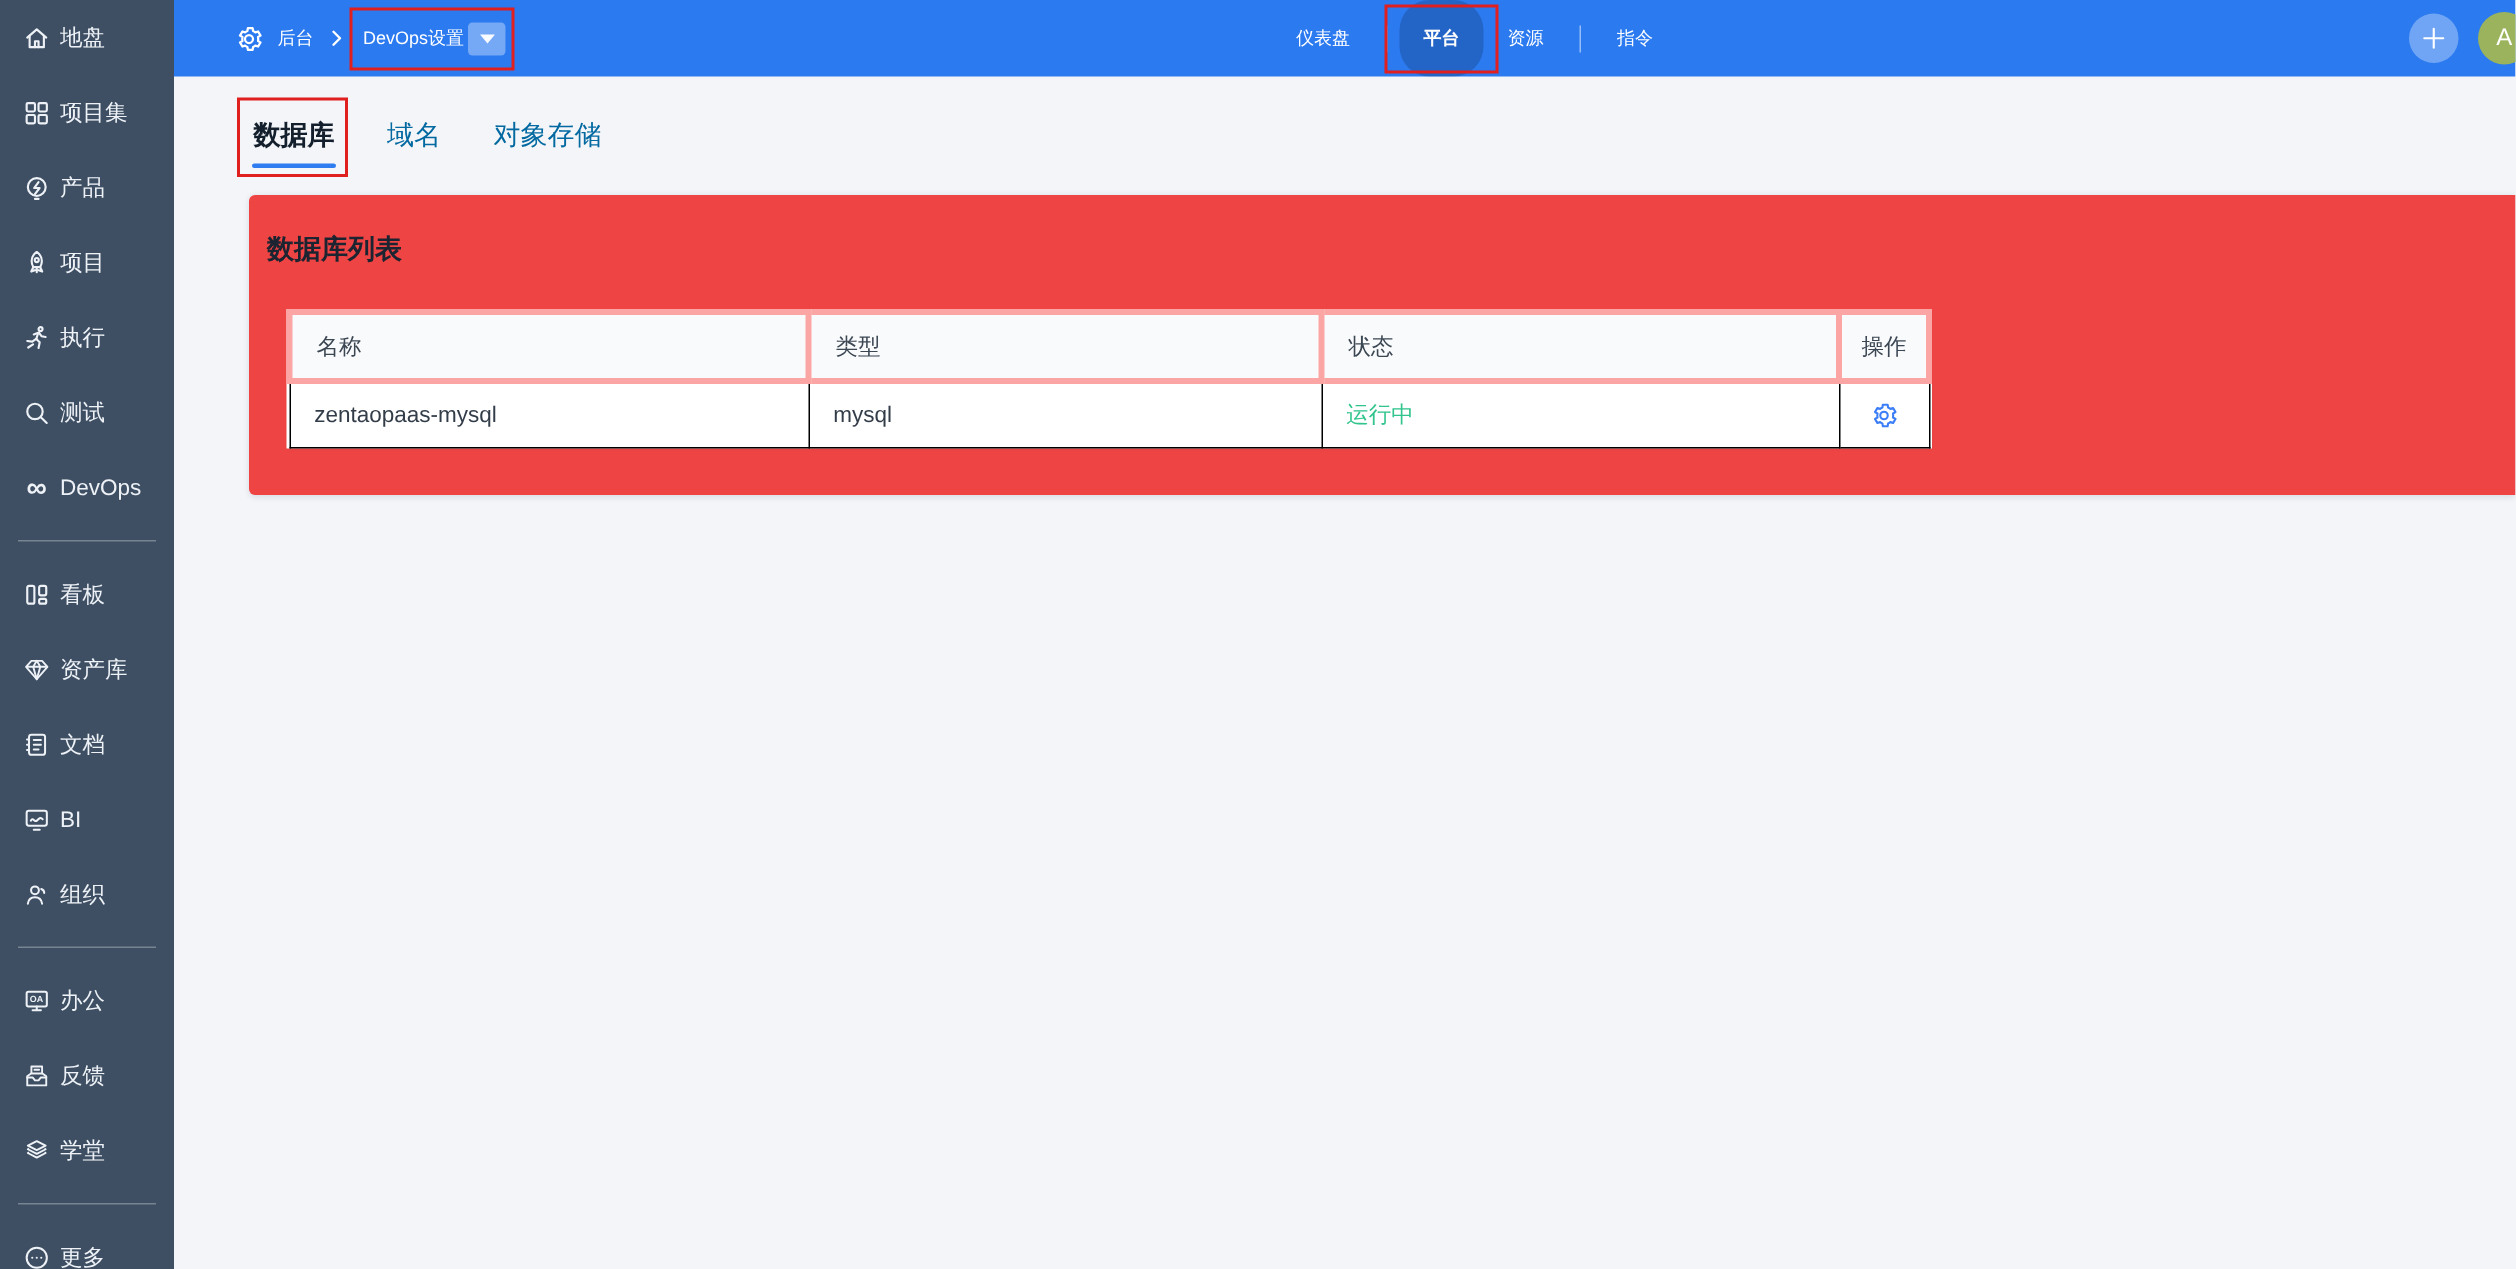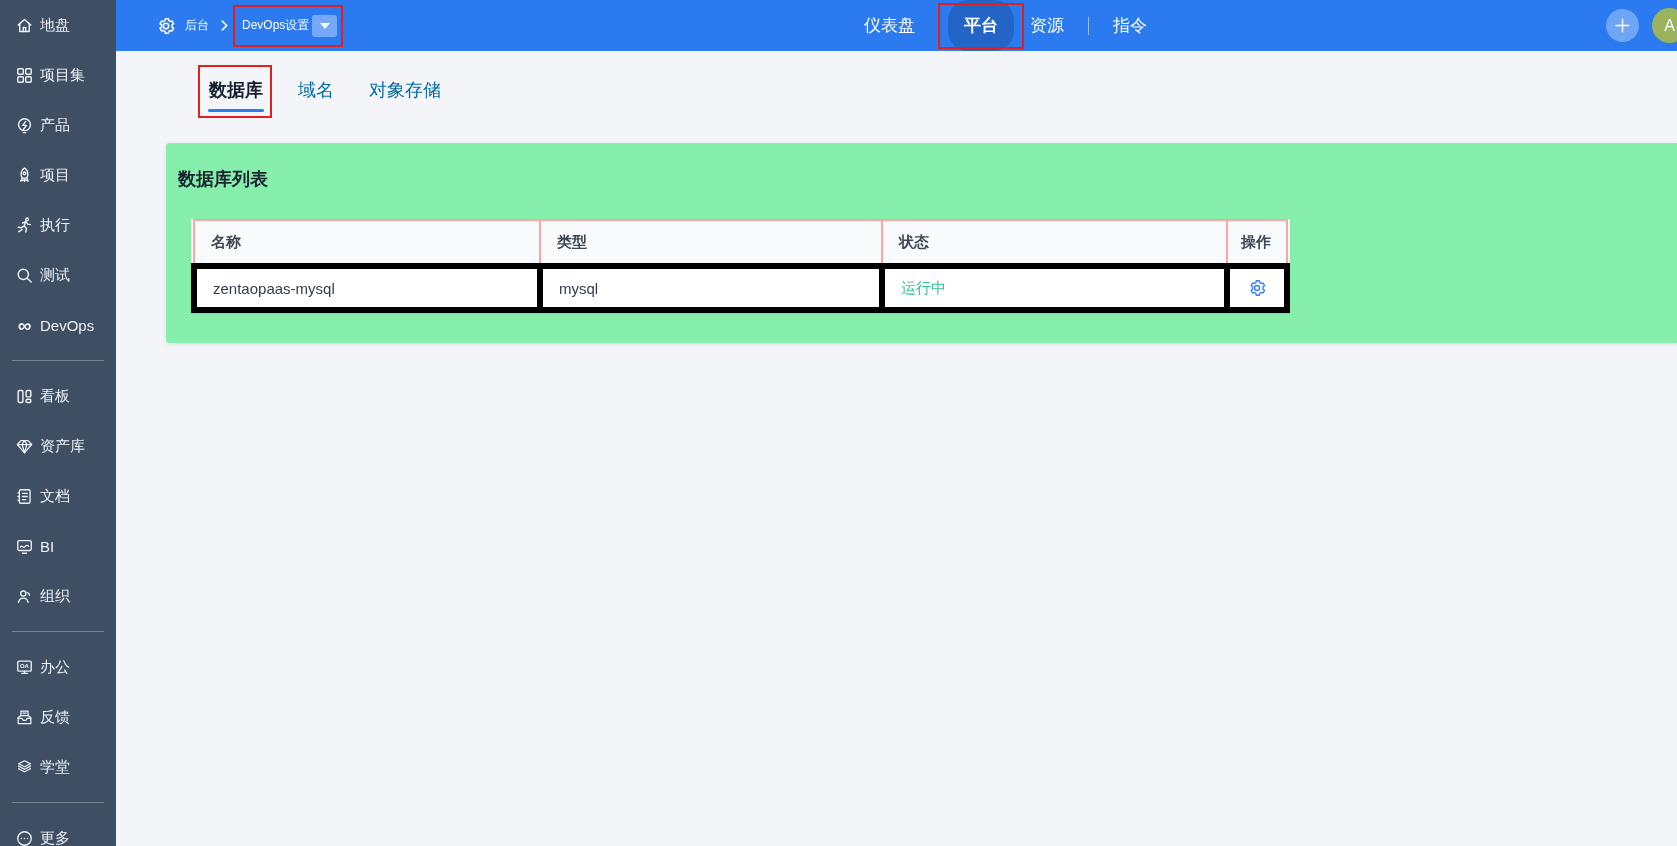--- a/index.html
+++ b/index.html
@@ -20,56 +20,56 @@
   .crumb { position:absolute; left:40px; top:0; height:100%; display:flex; align-items:center; gap:9px; font-size:12px; }
   .crumb-gear svg { width:20px; height:20px; display:block; }
   .crumb-sep svg { width:13px; height:13px; display:block; }
   .crumb-link { cursor:pointer; }
   .crumb-current-wrap { position:relative; display:inline-flex; align-items:center; gap:3px; margin-left:2px; }
   .caret-btn { width:25px; height:22px; border-radius:3px; background:rgba(255,255,255,0.35);
                display:flex; align-items:center; justify-content:center; cursor:pointer; }
   .caret-down { width:0; height:0; border-left:5px solid transparent; border-right:5px solid transparent;
                 border-top:6px solid #ffffff; opacity:.95; }
 
-  .topnav { position:absolute; left:732px; top:0; height:100%; display:flex; align-items:center; font-size:17px; }
+  .topnav { position:absolute; left:732px; top:0; height:100%; display:flex; align-items:center; font-size:12px; }
   .nav-item { height:100%; padding:0 16px; display:flex; align-items:center; cursor:pointer; position:relative; }
   .nav-item.active { background:rgba(0,0,0,0.17); font-weight:bold;border-radius:20px; }
   .nav-divider { width:1px; height:18px; background:rgba(255,255,255,0.5); margin:0 8px; }
 
   .topbar-right { position:absolute; right:0; top:0; height:100%; display:flex; align-items:center; }
   .add-btn { width:33px; height:33px; border-radius:50%; background:rgba(255,255,255,0.33);
              display:flex; align-items:center; justify-content:center; cursor:pointer; margin-right:13px; }
   .add-btn svg { width:19px; height:19px; display:block; }
   .avatar { width:35px; height:35px; border-radius:50%; background:#9ab35c; color:#fff; font-size:16px;
             display:flex; align-items:center; justify-content:center; margin-right:-10px; cursor:pointer; }
 
   
   .annotated::after { content:""; position:absolute; border:2px solid #e01f1f; pointer-events:none; z-index:6; }
   .crumb-current-wrap.annotated::after { left:-9px; right:-6px; top:-10px; bottom:-10px; }
   .nav-item.annotated::after { left:-10px; right:-10px; top:3px; bottom:2px; }
   .tab.annotated::after { left:-10px; right:-8px; top:-13px; bottom:-6px; }
 
   
   .content { position:absolute; left:116px; right:0; top:51px; bottom:0; background:#f3f5f8; }
-  .tabs { padding:27px 0 0 52px; display:flex; align-items:flex-start; height:62px;margin-left:40px; }
+  .tabs { padding:27px 0 0 52px; display:flex; align-items:flex-start; height:62px; }
   .tab { position:relative; font-size:18px; color:#0369a1; margin-right:33px; padding:0 1px 10px 1px; cursor:pointer; }
   .tab.active { color:#141f2d; font-weight:bold; }
   .tab.active .tab-underline { position:absolute; left:0; right:0; bottom:0; height:3px; background:#2e7cf0; border-radius:2px; }
 
-  .card { margin:30px 0 0 50px; height:200px; background:#86efac; border-radius:4px 0 0 4px;
+  .card { margin:17px 0 0 50px; height:200px; background:#ef4444; border-radius:4px 0 0 4px;
           box-shadow:0 1px 4px rgba(25,40,70,0.12); }
   .card-title { padding:24px 0 0 12px; font-size:18px; font-weight:bold; color:#1b2430; }
 
   .tblwrap { margin:28px 24px 0 25px; }
   table { border-collapse:collapse; table-layout:fixed; width:1093px; background:#fff;
           box-shadow:0 1px 2px rgba(25,40,70,0.06); font-size:15px; }
-  th { width:346px; height:46px; background:#f9fafb; font-weight:bold; text-align:left;
-       color:#3c4754; padding:0 0 0 16px; border:2px solid #fca5a5; }
+  th { width:346px; height:46px; background:#f9fafb; font-weight:normal; text-align:left;
+       color:#3c4754; padding:0 0 0 16px; border:4px solid #fca5a5; }
   th.c2 { width:342px; } th.c3 { width:345px; } th.c4 { width:60px; padding-left:13px; }
-  td { height:44px; color:#333d49; padding:0 0 0 16px; border:6px solid #000000; background:#fff; }
+  td { height:44px; color:#333d49; padding:0 0 0 16px; border:1px solid #000000; background:#fff; }
   td.status { color:#31c48d; }
   td.action { text-align:center; padding:0; }
   .row-gear { display:inline-flex; cursor:pointer; color:#3b7ef8; vertical-align:middle; }
   .row-gear svg { width:20px; height:20px; display:block; }
 </style>
 </head>
 <body>
 
 <aside class="sidebar">
 

